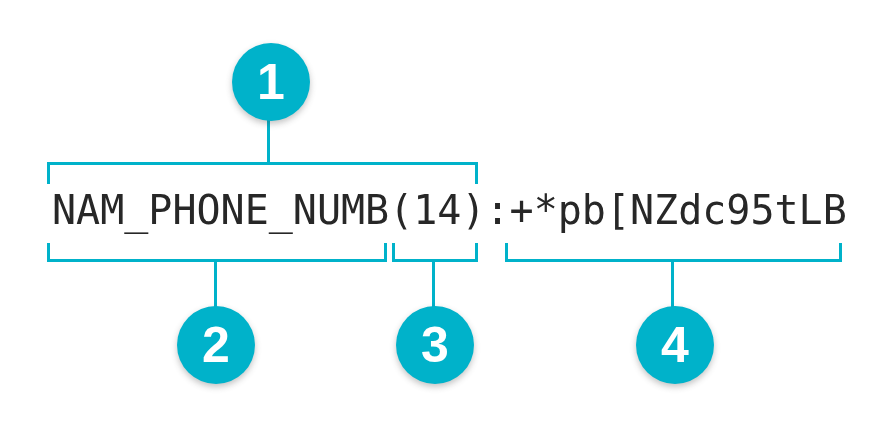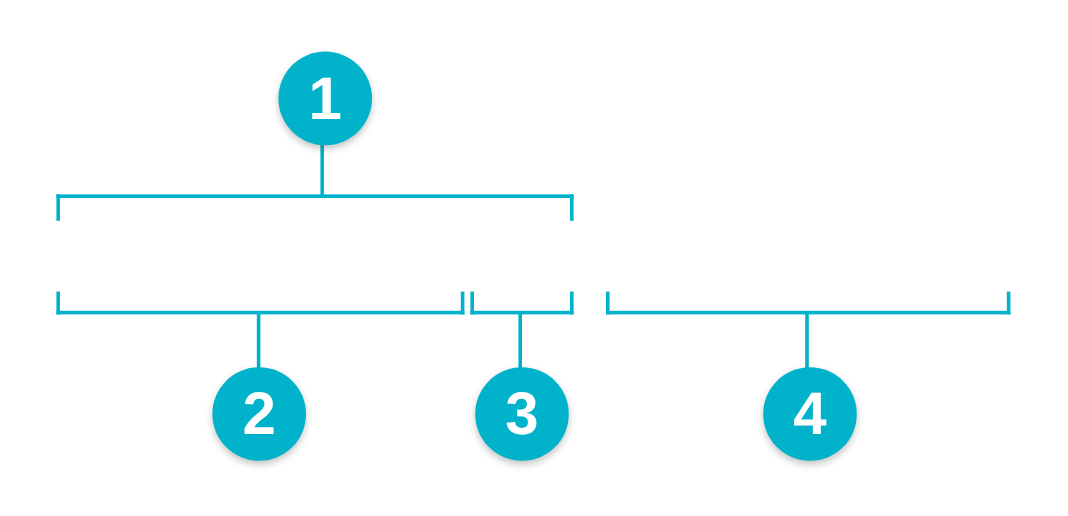--- a/index.html
+++ b/index.html
@@ -65,20 +65,21 @@
   .c1 { left: 232px; top: 43px;  }
   .c2 { left: 177px; top: 306px; }
   .c3 { left: 396px; top: 306px; }
   .c4 { left: 636px; top: 306px; }
 </style>
 </head>
 <body>
 
 <div class="canvas">
 
+  <div class="code-line"><span>NAM_PHONE_NUMB</span><span>(14)</span><span>:</span><span>+*pb[NZdc95tLB</span></div>
 
   <div class="bracket bracket-top b1"></div>
   <div class="stem s1"></div>
   <div class="callout c1">
     <span>1</span>
   </div>
 
   <div class="bracket bracket-bottom b2"></div>
   <div class="stem s2"></div>
   <div class="callout c2">

